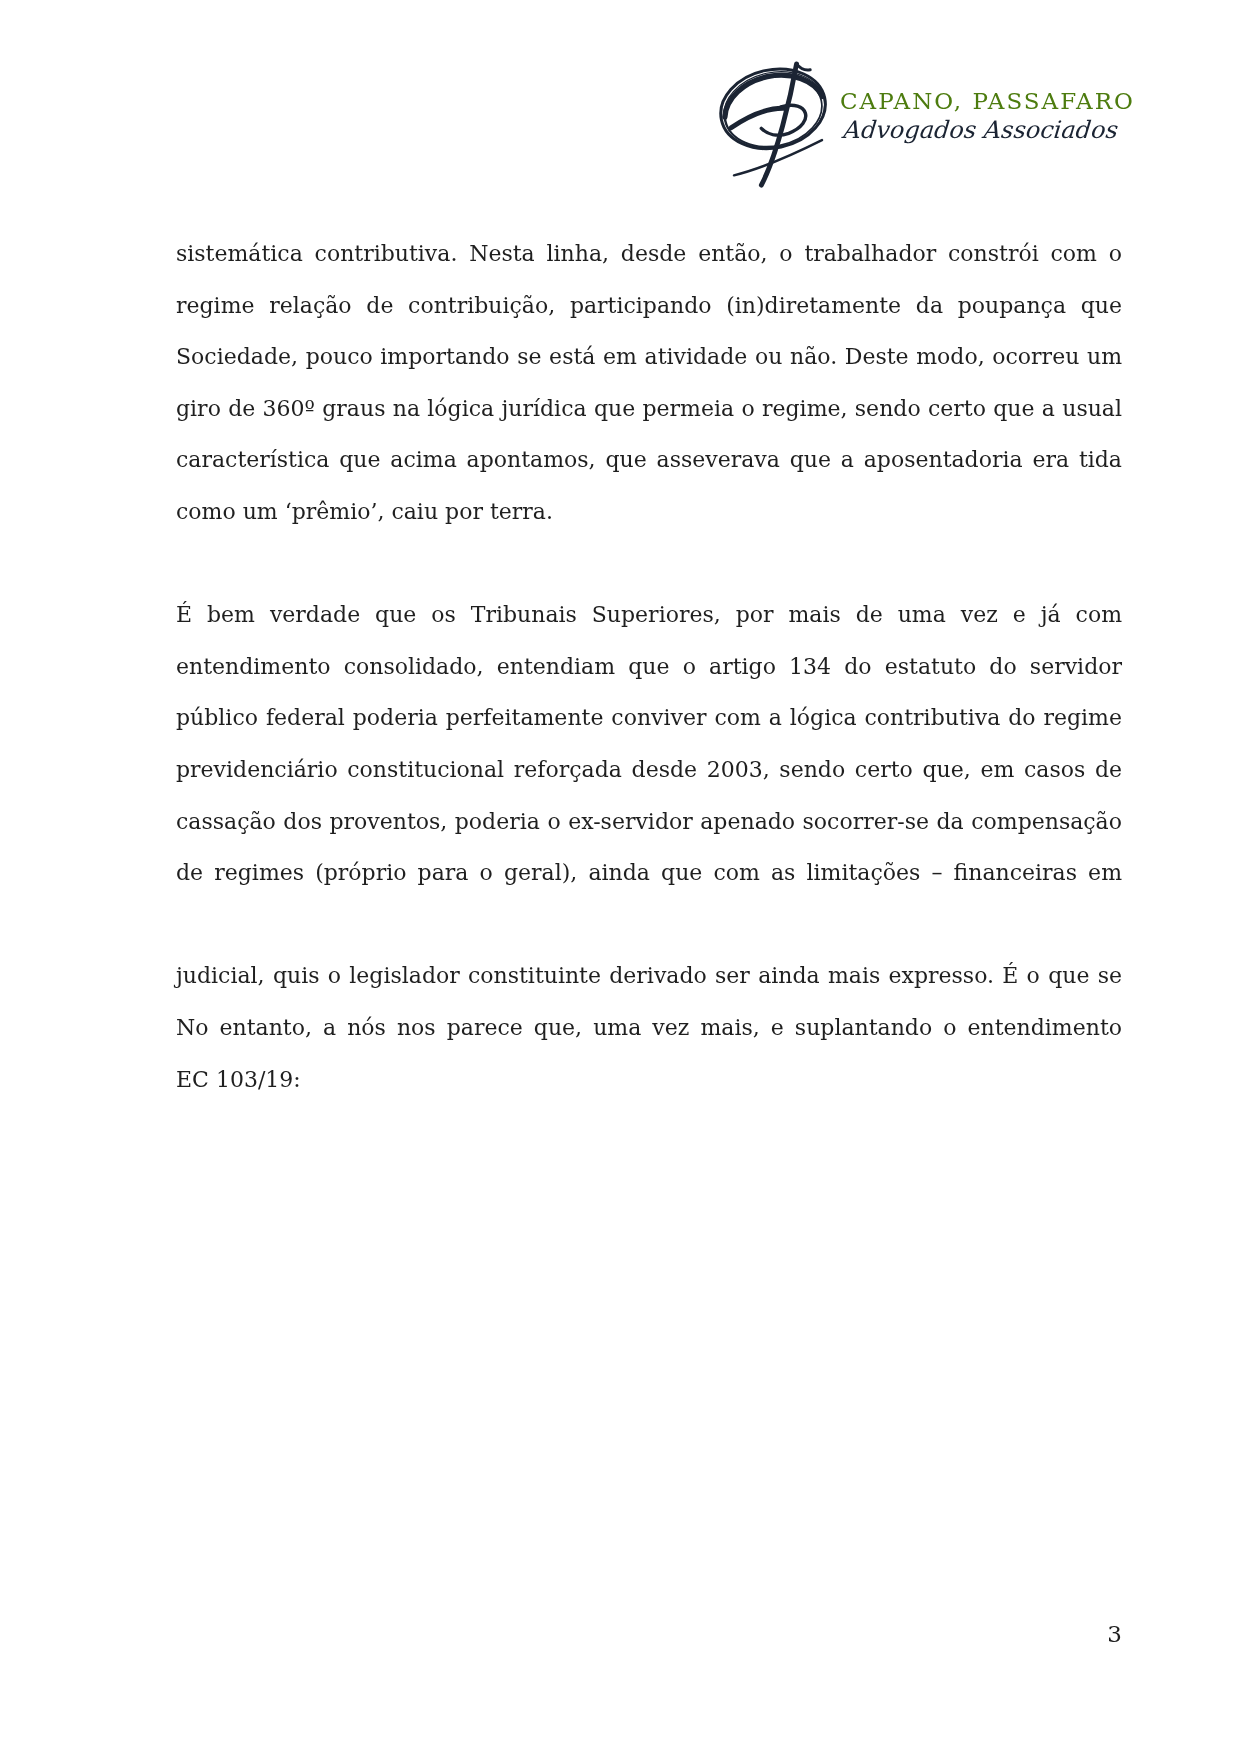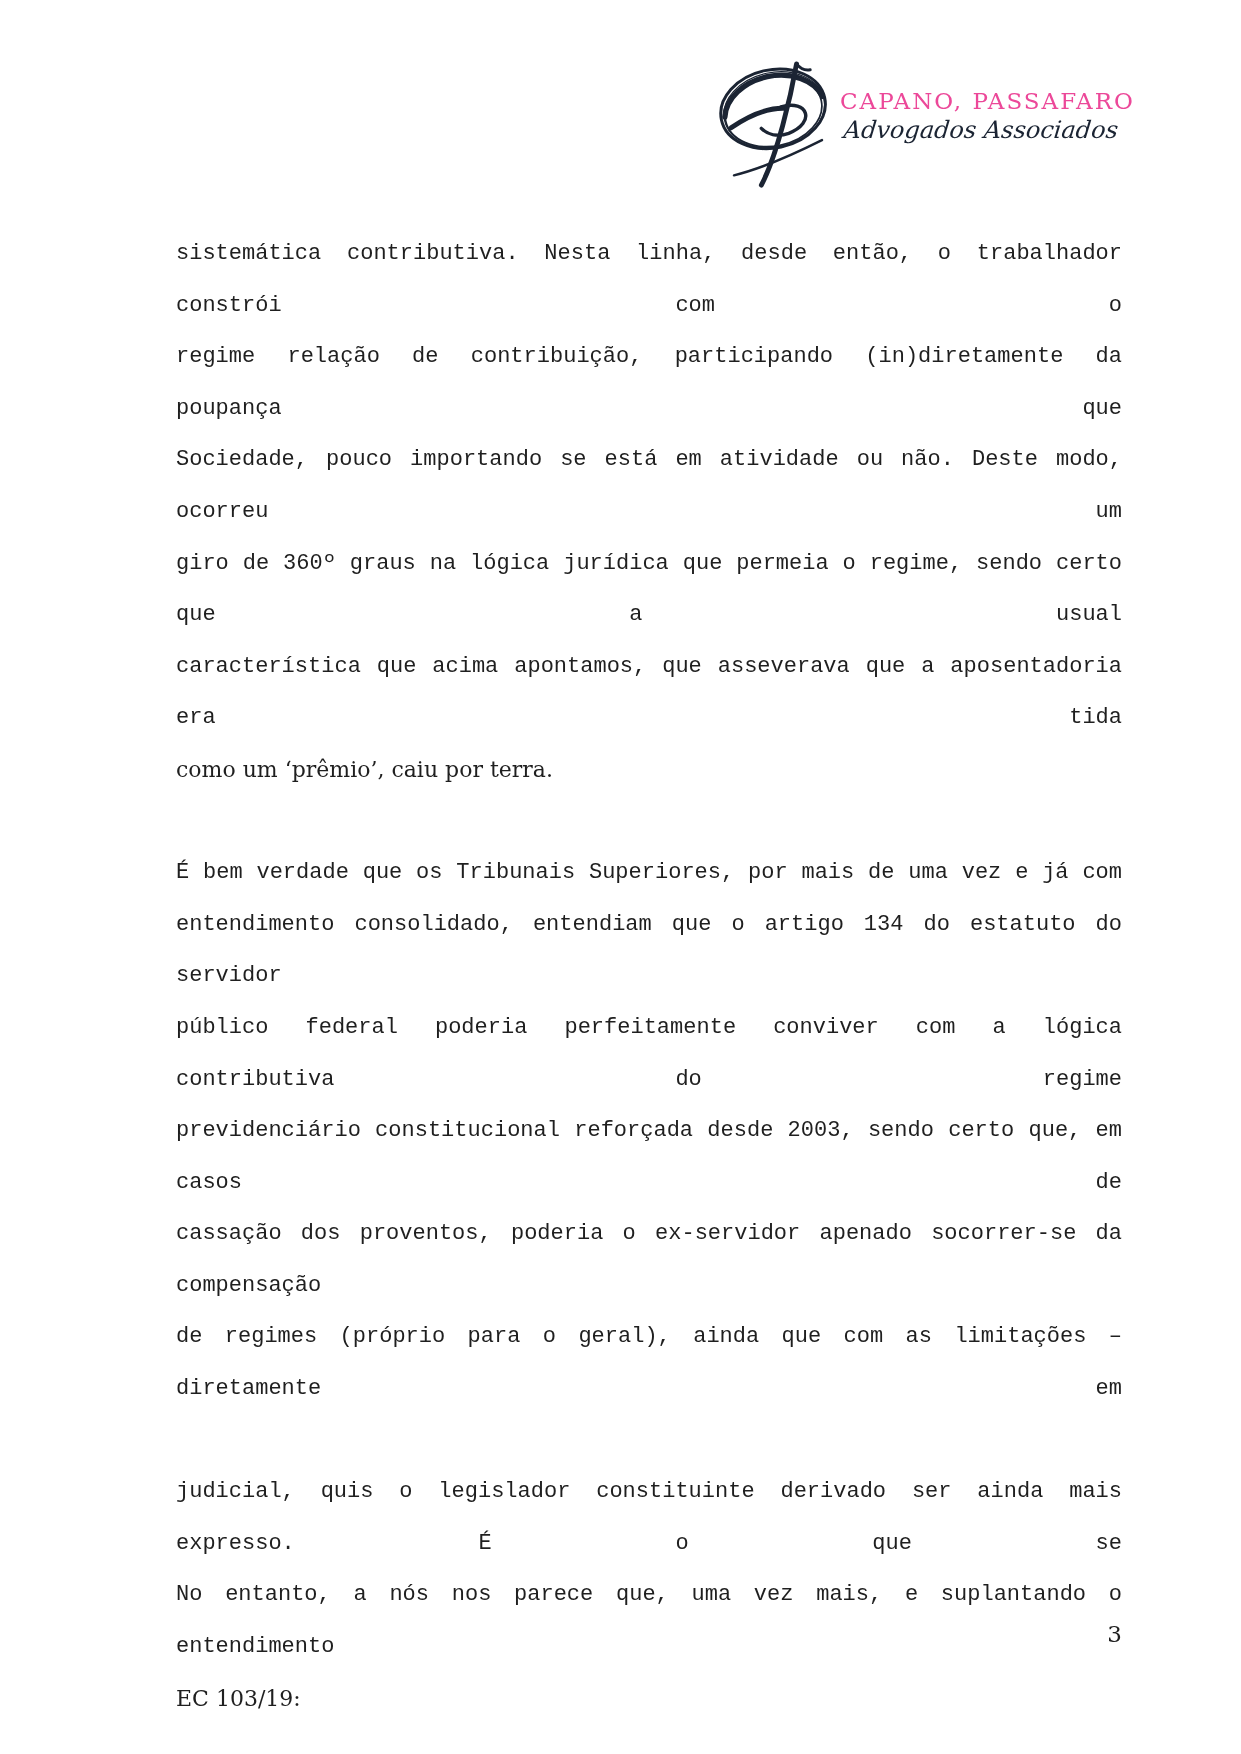--- a/index.html
+++ b/index.html
@@ -31,21 +31,21 @@
   }
   .logo-text {
     position: absolute;
     left: 128px;
     top: 30px;
     width: 282px;
   }
   .logo-name {
     font-size: 23px;
     letter-spacing: 2px;
-    color: #ec4899;
+    color: #4d7c0f;
     white-space: nowrap;
   }
   .logo-tagline {
     margin-top: 2px;
     font-size: 24px;
     font-style: italic;
     text-align: center;
     color: #1b2433;
     transform: skewX(-6deg);
     white-space: nowrap;
@@ -55,21 +55,21 @@
     position: absolute;
     top: 228px;
     left: 176px;
     width: 946px;
     font-size: 22px;
     line-height: 51.6px;
   }
   .paragraph { margin: 0 0 51.6px 0; }
   .paragraph:last-child { margin-bottom: 0; }
   .line { text-align: justify; }
-  .line.jl { text-align-last: justify; font-family: Liberation Mono, monospace; }
+  .line.jl { text-align-last: justify; }
   
   .page-number {
     position: absolute;
     top: 1614px;
     right: 119px;
     font-size: 23px;
     line-height: 40px;
     color: #1f1f1f;
   }
 </style>
@@ -106,21 +106,21 @@
         <div class="line jl">giro de 360º graus na lógica jurídica que permeia o regime, sendo certo que a usual</div>
         <div class="line jl">característica que acima apontamos, que asseverava que a aposentadoria era tida</div>
         <div class="line">como um ‘prêmio’, caiu por terra.</div>
       </div>
       <div class="paragraph">
         <div class="line jl">É bem verdade que os Tribunais Superiores, por mais de uma vez e já com</div>
         <div class="line jl">entendimento consolidado, entendiam que o artigo 134 do estatuto do servidor</div>
         <div class="line jl">público federal poderia perfeitamente conviver com a lógica contributiva do regime</div>
         <div class="line jl">previdenciário constitucional reforçada desde 2003, sendo certo que, em casos de</div>
         <div class="line jl">cassação dos proventos, poderia o ex-servidor apenado socorrer-se da compensação</div>
-        <div class="line jl">de regimes (próprio para o geral), ainda que com as limitações – diretamente em</div>
+        <div class="line jl">de regimes (próprio para o geral), ainda que com as limitações – financeiras em</div>
       </div>
       <div class="paragraph">
         <div class="line jl">judicial, quis o legislador constituinte derivado ser ainda mais expresso. É o que se</div>
         <div class="line jl">No entanto, a nós nos parece que, uma vez mais, e suplantando o entendimento</div>
         <div class="line">EC 103/19:</div>
       </div>
     </div>
 
   <div class="page-number">3</div>
 

